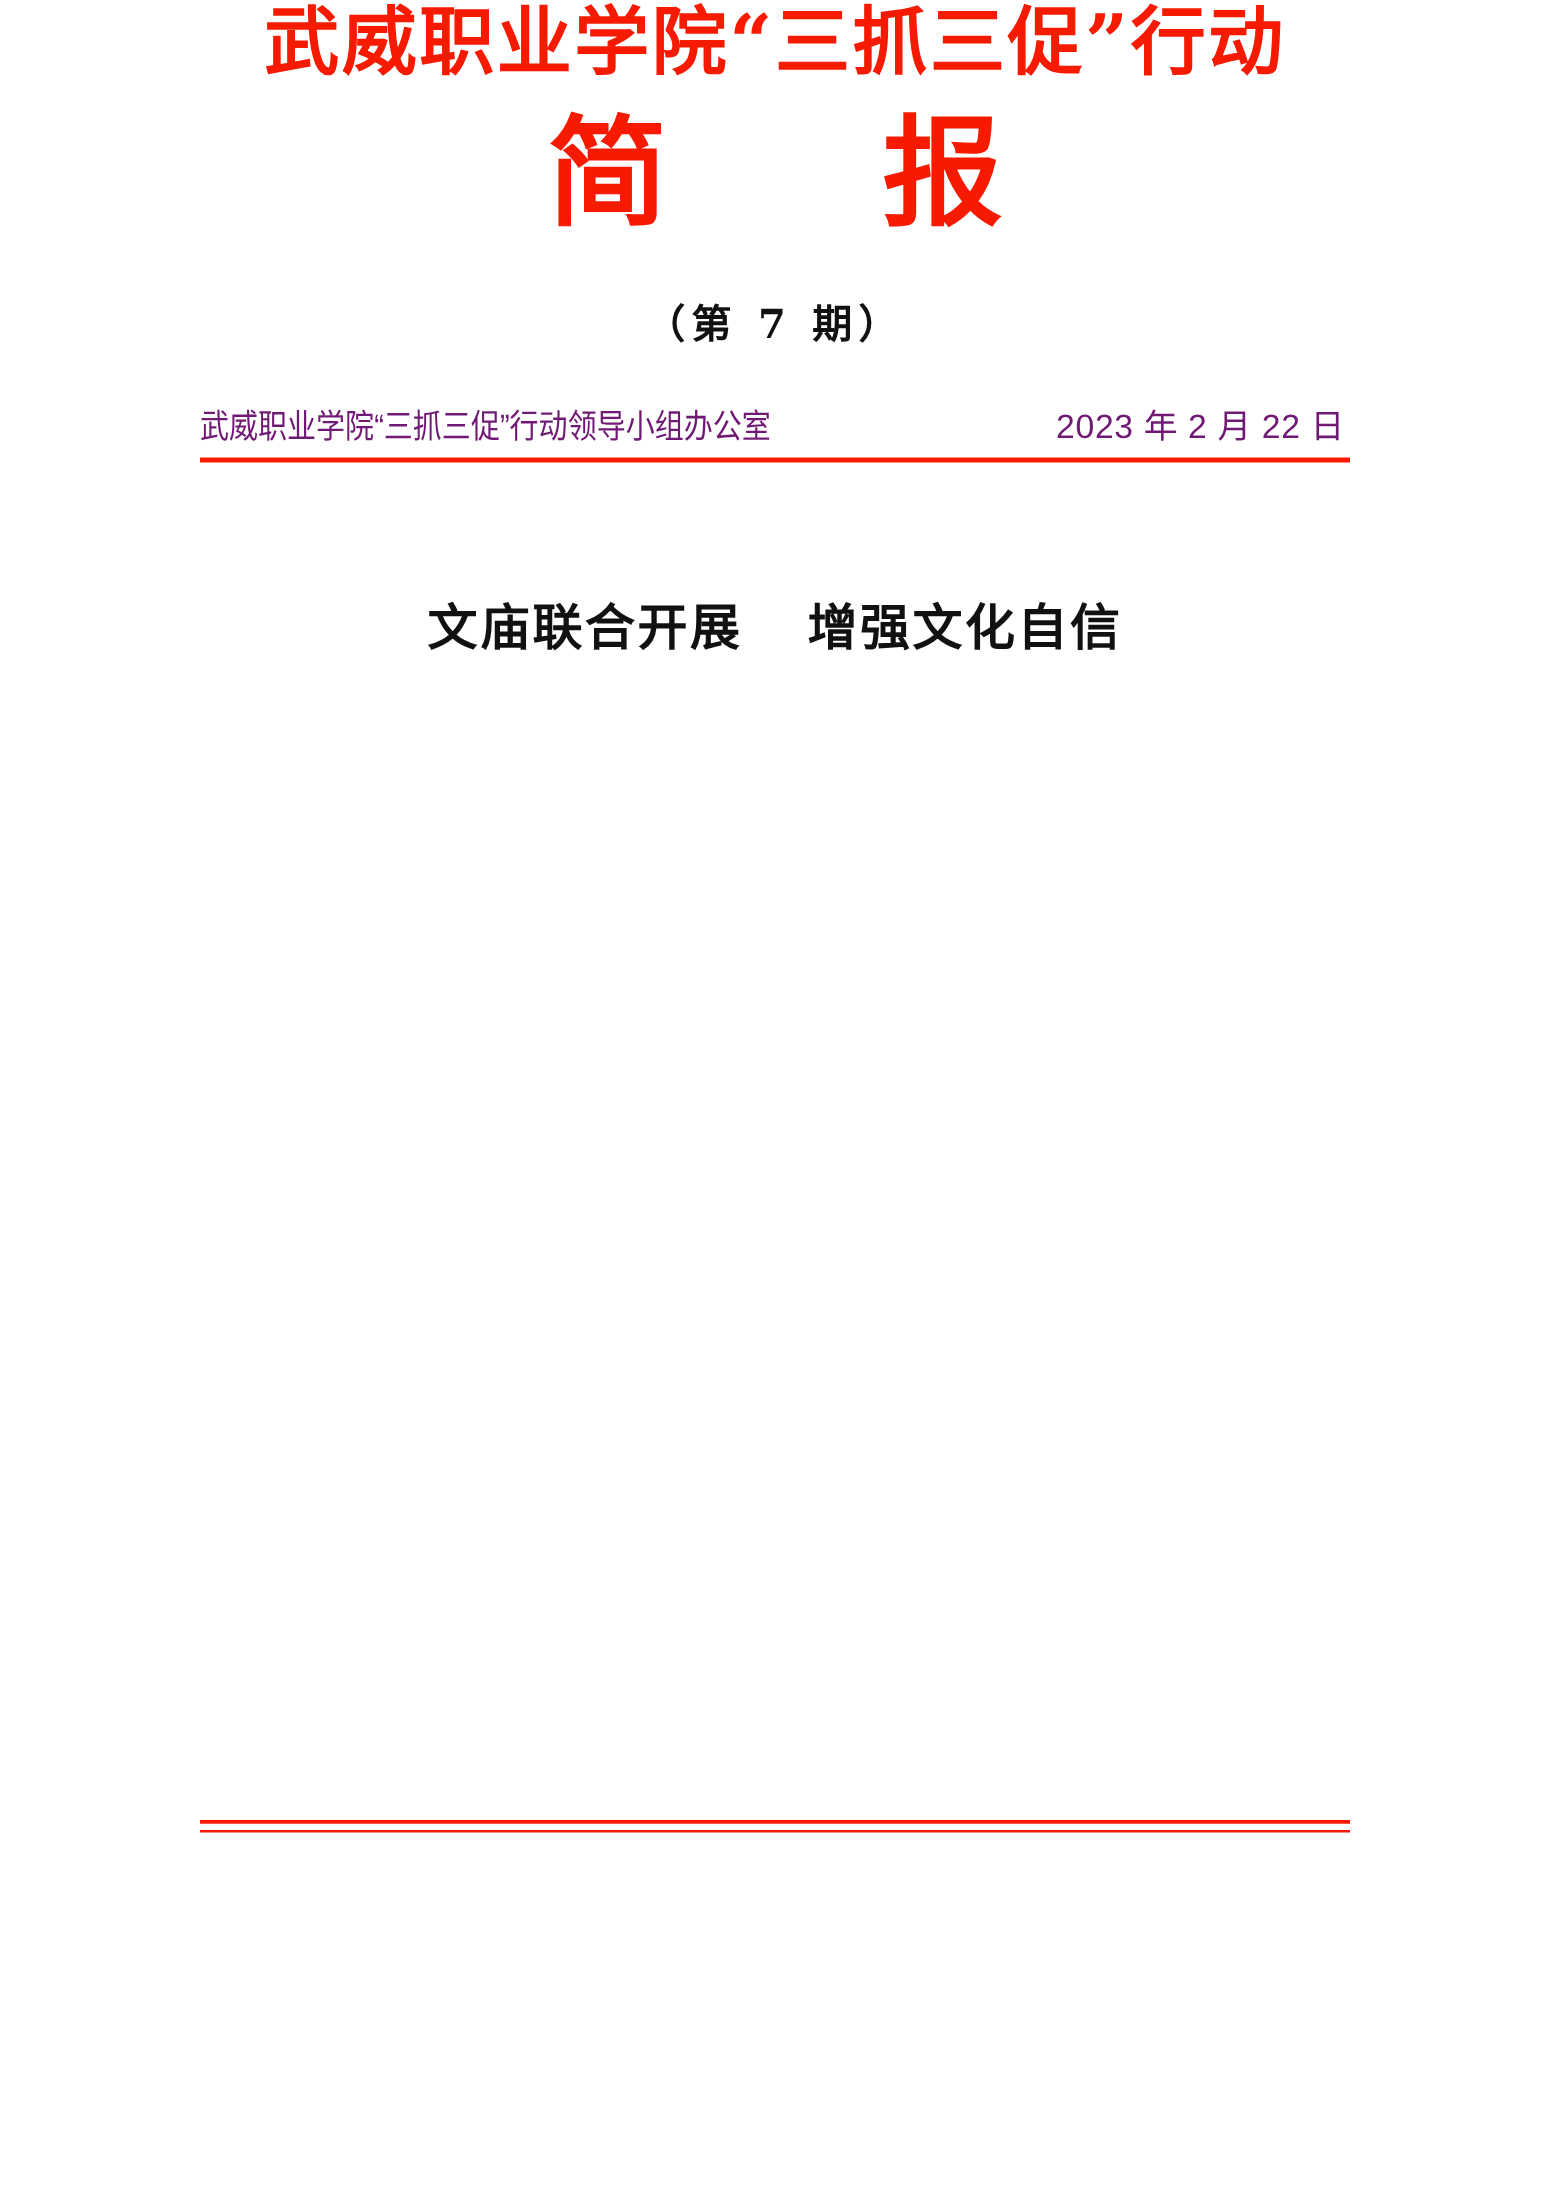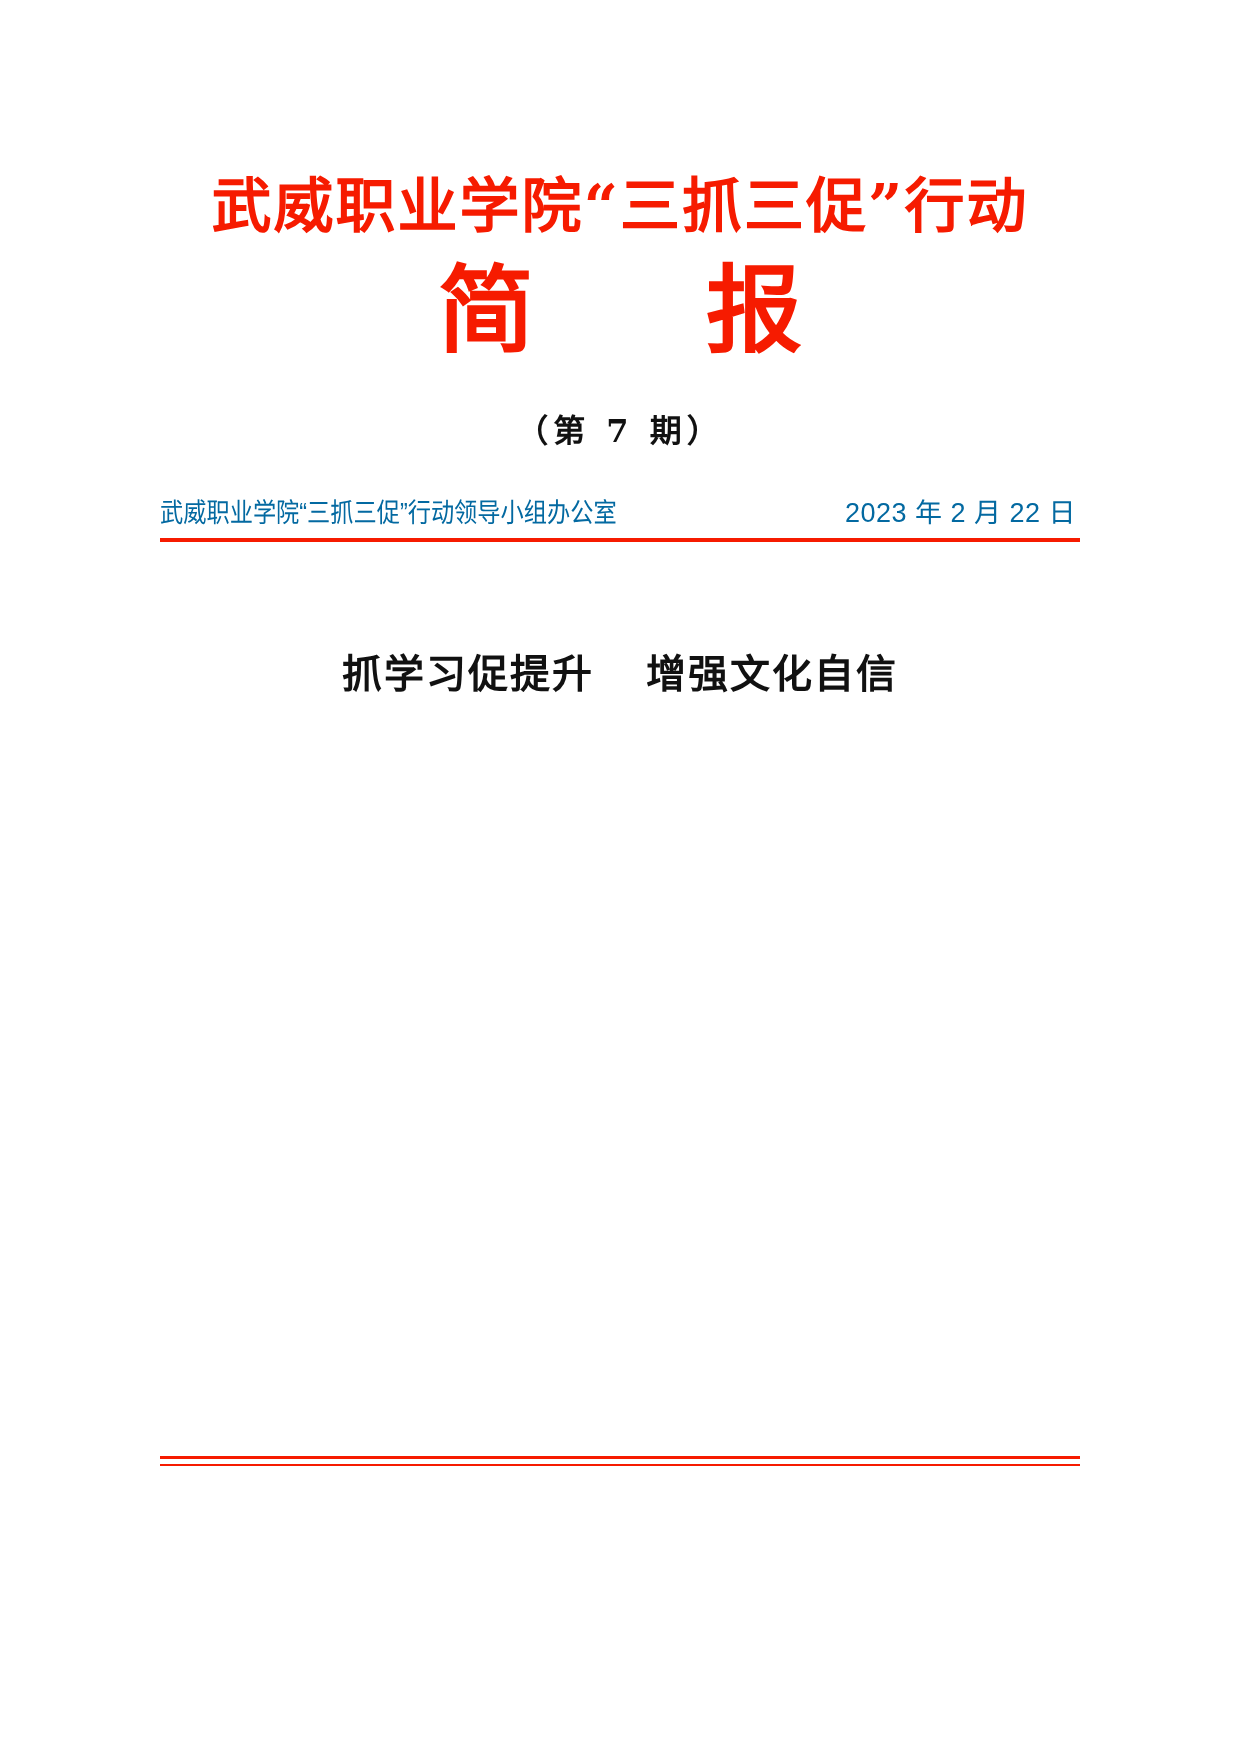--- a/index.html
+++ b/index.html
@@ -19,21 +19,20 @@
     position: relative;
     width: 1240px;
     height: 1754px;
     box-sizing: border-box;
     padding: 0;
     overflow: hidden;
   }
 
   
   .masthead {
-    padding-top: 172px;
     text-align: center;
   }
 
   .masthead-title-line1 {
     color: #f61b00;
     font-family: "DejaVu Serif", serif;
     font-weight: bold;
     font-size: 60px;
     line-height: 1.15;
     letter-spacing: 2px;
@@ -61,21 +60,21 @@
   }
 
   
   .issuer-row {
     margin: 40px auto 0 auto;
     width: 920px;
     display: flex;
     align-items: flex-end;
     justify-content: space-between;
     font-size: 27px;
-    color: #0369a1;
+    color: #701a75;
     font-family: "Liberation Sans", sans-serif;
     padding-bottom: 8px;
   }
   .issuer-name {
     letter-spacing: 0px;
     transform: scaleX(0.86);
     transform-origin: left bottom;
     white-space: nowrap;
   }
   .issue-date {
@@ -155,21 +154,21 @@
   </div>
 
   <div class="issuer-row">
     <div class="issuer-name">武威职业学院“三抓三促”行动领导小组办公室</div>
     <div class="issue-date">2023 年 2 月 22 日</div>
   </div>
   <div class="rule-top"></div>
 
   <div class="article">
     <div class="article-title">
-      <span>抓学习促提升</span><span class="gap"></span><span>增强文化自信</span>
+      <span>文庙联合开展</span><span class="gap"></span><span>增强文化自信</span>
     </div>
 
     <div class="body-text">
     </div>
   </div>
 
   <div class="rule-bottom"></div>
   <div class="rule-bottom-2"></div>
 
 </div>

